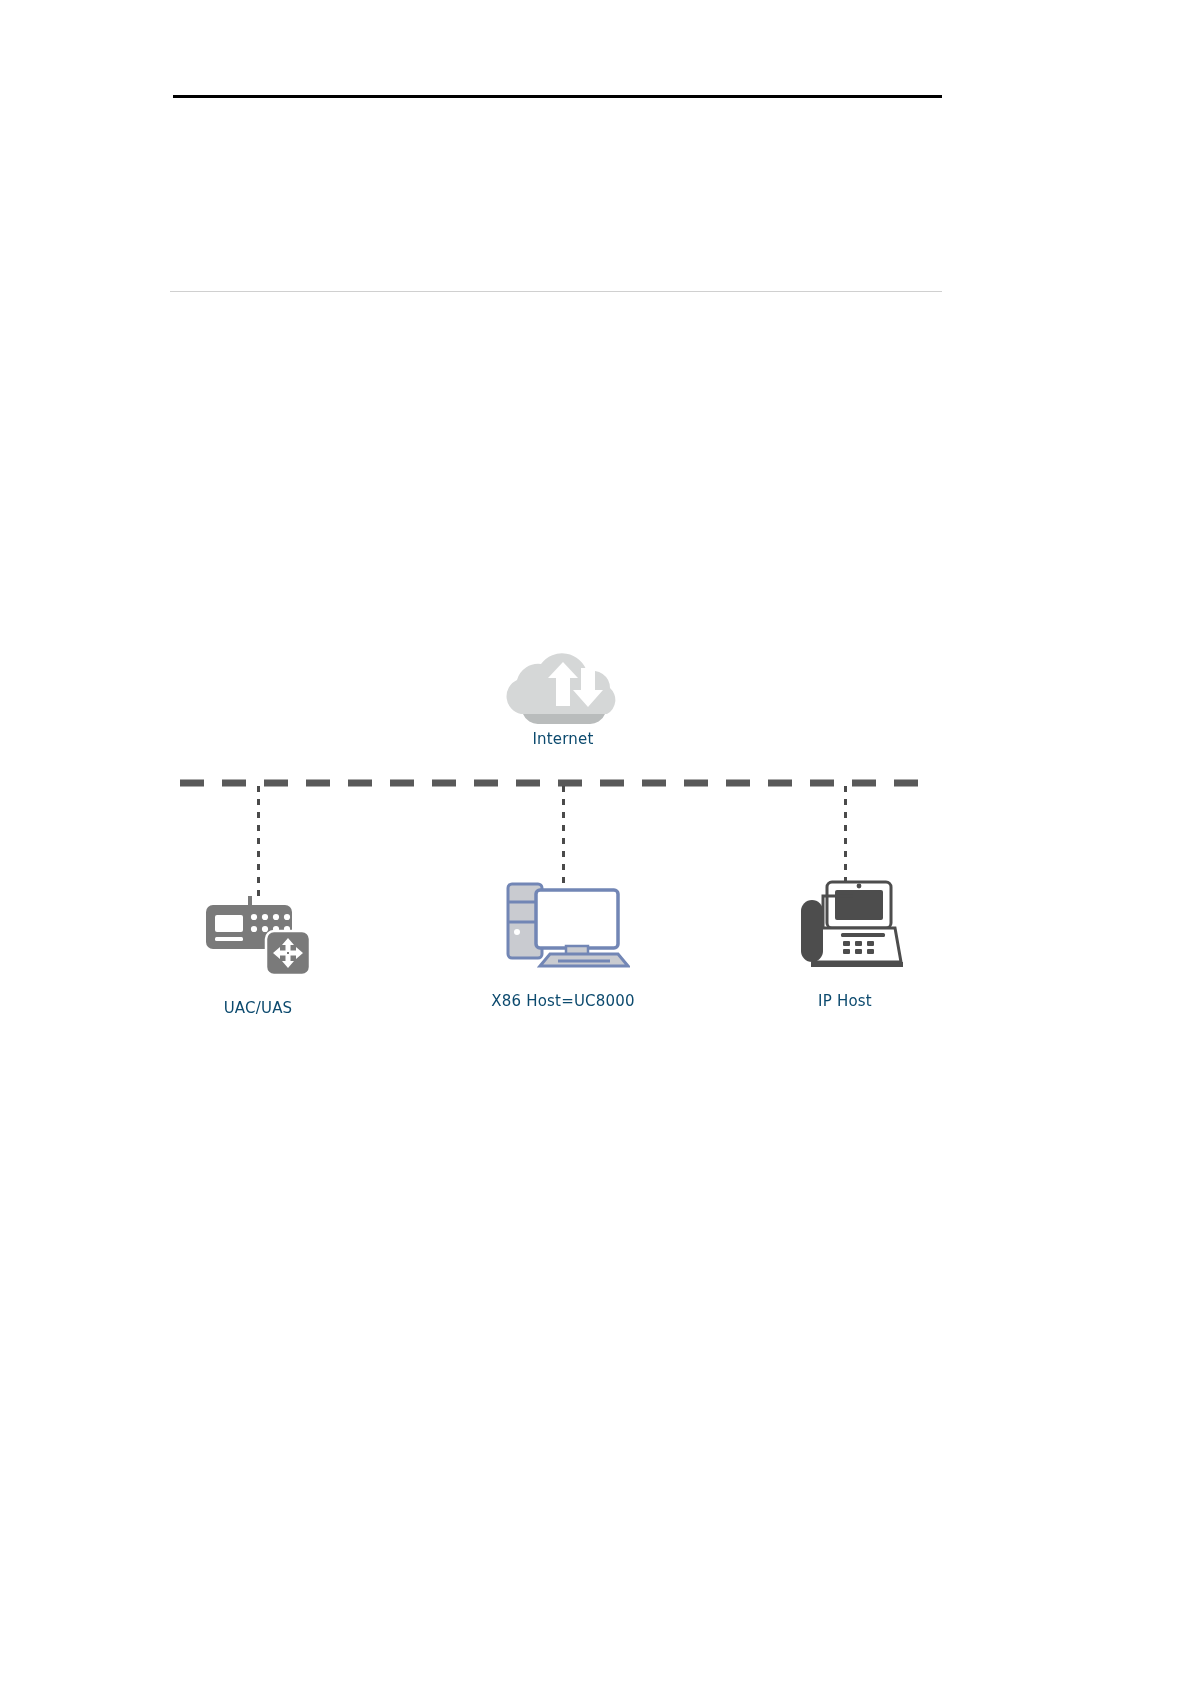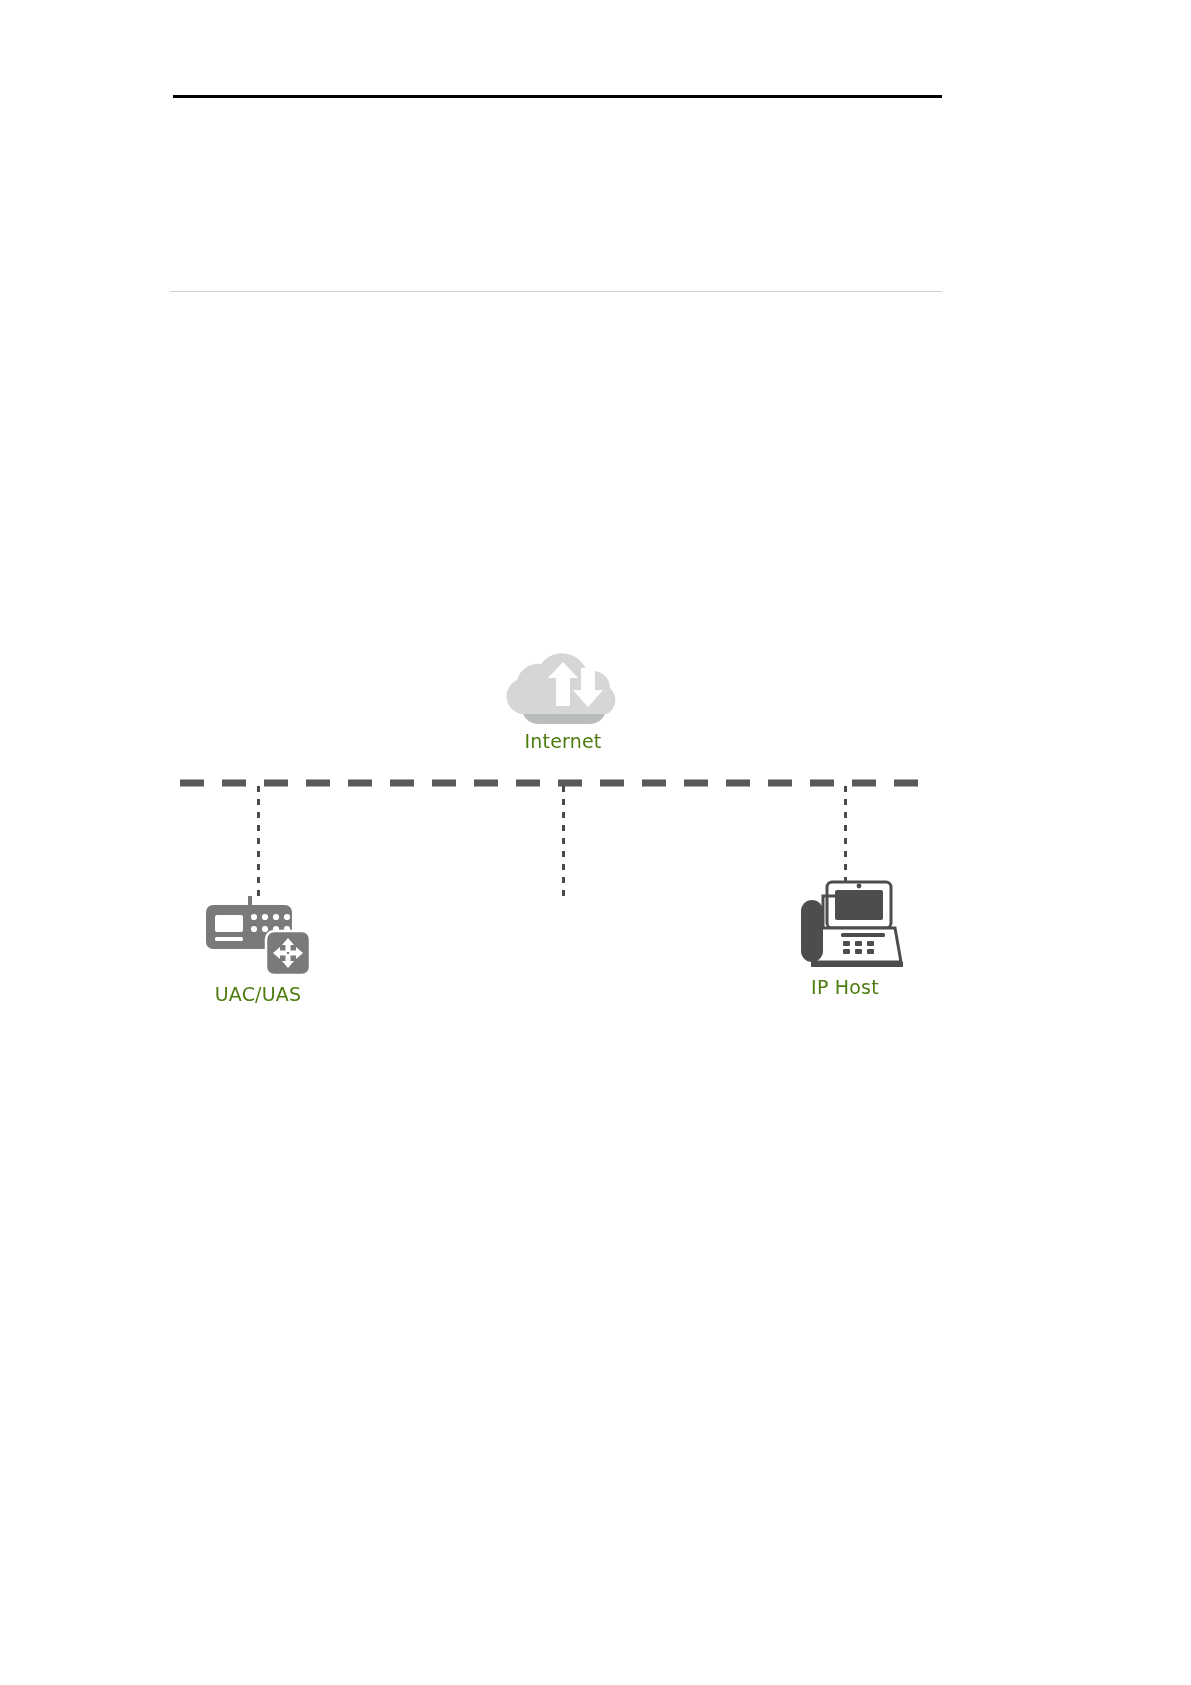--- a/index.html
+++ b/index.html
@@ -54,22 +54,22 @@
     height: 120px;
     text-align: center;
   }
   .cloud-icon {
     display: block;
     margin: 0 auto;
     width: 124px;
     height: 86px;
   }
   .node-label {
-    font-size: 19px;
-    color: #4d7c0f;
+    font-size: 15px;
+    color: #0c4a6e;
     letter-spacing: 0.2px;
     white-space: nowrap;
     font-family: "DejaVu Sans", "Liberation Sans", sans-serif;
   }
   .cloud-label {
     margin-top: 4px;
   }
 
   
   .backbone {
@@ -105,21 +105,21 @@
     position: absolute;
     text-align: center;
   }
   .device-icon-wrap {
     height: 92px;
     display: flex;
     align-items: flex-end;
     justify-content: center;
   }
   .device-label {
-    margin-top: 6px;
+    margin-top: 22px;
   }
 
   .node-uac   { left: 158px; top: 885px; width: 200px; }
   .node-x86   { left: 453px; top: 878px; width: 220px; }
   .node-phone { left: 745px; top: 878px; width: 200px; }
 </style>
 </head>
 <body>
 
 <div class="rule-top"></div>
@@ -189,20 +189,40 @@
 
           <path d="M69 60 l7 -6 v3.5 h7 v5 h-7 V66 Z"></path>
 
           <path d="M99 60 l-7 -6 v3.5 h-7 v5 h7 V66 Z"></path>
         </g>
       </svg>
     </div>
     <div class="node-label device-label">UAC/UAS</div>
   </div>
 
+  <div class="device-node node-x86">
+    <div class="device-icon-wrap">
+      <svg width="134" height="92" viewBox="0 0 134 92" aria-hidden="true">
+
+        <rect x="12" y="6" width="34" height="74" rx="4" fill="#c9cbd0" stroke="#7286b5" stroke-width="3"></rect>
+        <line x1="12" y1="24" x2="46" y2="24" stroke="#7286b5" stroke-width="3"></line>
+        <line x1="12" y1="44" x2="46" y2="44" stroke="#7286b5" stroke-width="3"></line>
+        <circle cx="21" cy="54" r="3" fill="#ffffff"></circle>
+
+        <rect x="40" y="12" width="82" height="58" rx="4" fill="#ffffff" stroke="#7286b5" stroke-width="3.5"></rect>
+        <rect x="47" y="19" width="68" height="44" rx="2" fill="#ffffff"></rect>
+
+        <rect x="70" y="68" width="22" height="9" fill="#c9cbd0" stroke="#7286b5" stroke-width="2.5"></rect>
+
+        <path d="M44 88 L54 76 H122 L132 88 Z" fill="#c9cbd0" stroke="#7286b5" stroke-width="3"></path>
+        <line x1="62" y1="83" x2="114" y2="83" stroke="#7286b5" stroke-width="3"></line>
+      </svg>
+    </div>
+    <div class="node-label device-label">X86 Host=UC8000</div>
+  </div>
 
   <div class="device-node node-phone">
     <div class="device-icon-wrap">
       <svg width="124" height="92" viewBox="0 0 124 92" aria-hidden="true">
 
         <rect x="44" y="4" width="64" height="46" rx="5" fill="#ffffff" stroke="#4d4d4d" stroke-width="3"></rect>
         <rect x="52" y="12" width="48" height="30" rx="2" fill="#4d4d4d"></rect>
         <circle cx="76" cy="8" r="2.4" fill="#4d4d4d"></circle>
 
         <path d="M30 84 L38 50 H112 L118 84 Z" fill="#ffffff" stroke="#4d4d4d" stroke-width="3"></path>

